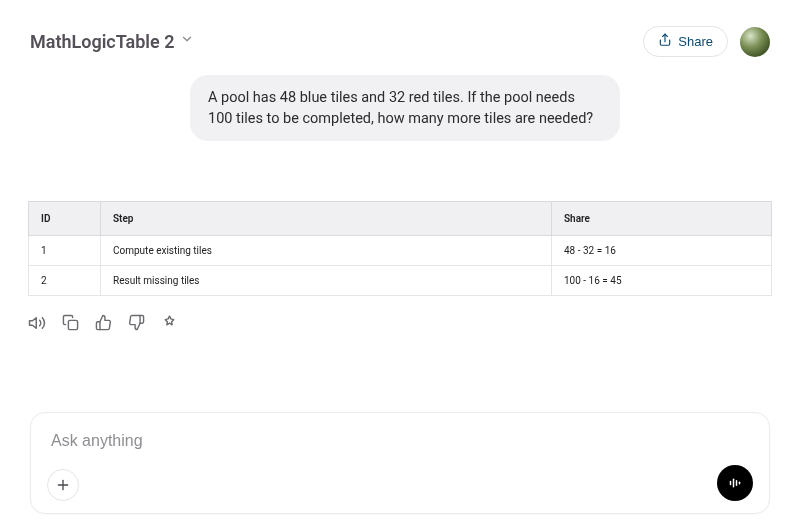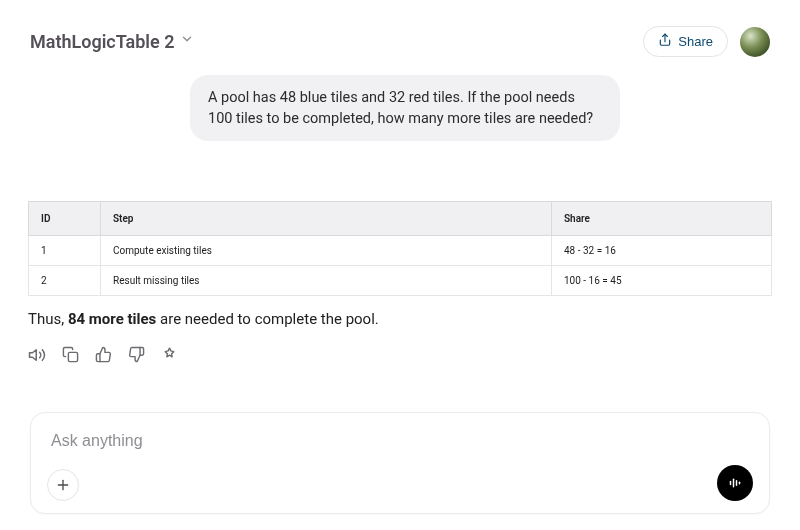--- a/index.html
+++ b/index.html
@@ -193,23 +193,20 @@
         <td>48 - 32 = 16</td>
       </tr>
       <tr>
         <td>2</td>
         <td>Result missing tiles</td>
         <td>100 - 16 = 45</td>
       </tr>
     </tbody>
   </table>
 
-  <p class="concl">
-    <span>Thus, </span><span class="strong">84 more tiles</span><span> are needed to complete the pool.</span>
-  </p>
 
   <div class="actions">
     <span>
       <svg width="18" height="18" viewBox="0 0 24 24" fill="none" stroke="currentColor" stroke-width="2" stroke-linecap="round" stroke-linejoin="round">
           <polygon points="11 5 6 9 2 9 2 15 6 15 11 19 11 5"></polygon>
           <path d="M15.54 8.46a5 5 0 0 1 0 7.07"></path>
           <path d="M19.07 4.93a10 10 0 0 1 0 14.14"></path>
         </svg>
     </span>
     <span>

